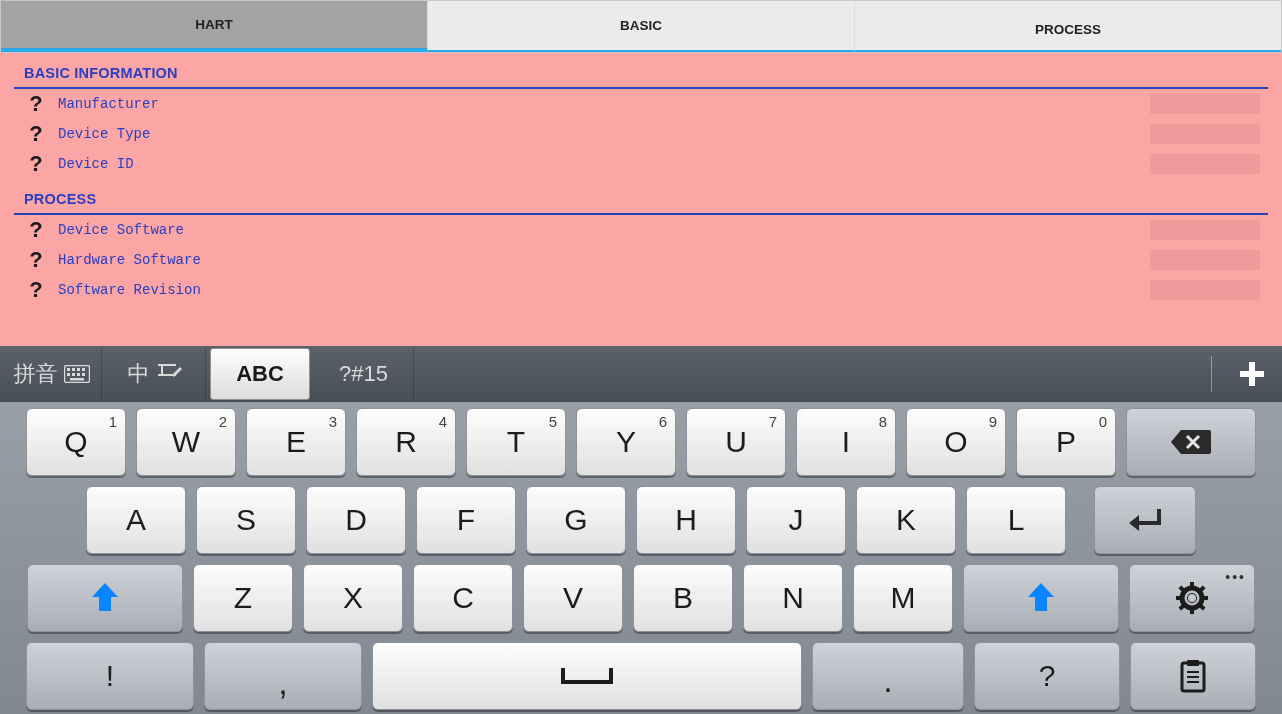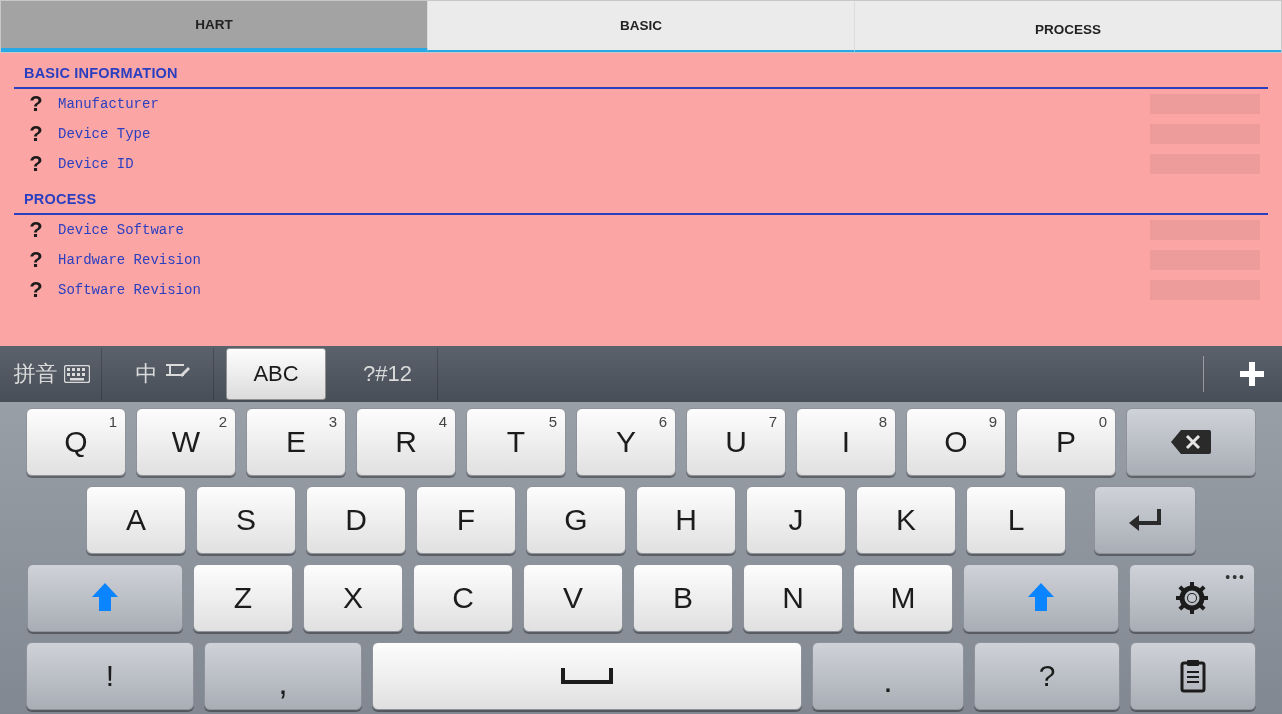--- a/index.html
+++ b/index.html
@@ -15,23 +15,23 @@
   
   .content { padding: 0 14px 8px 14px; background: #fca5a5; height: 293px; }
   .section-header { font-size: 14.5px; font-weight: bold; color: #2a3fbf; padding: 12px 10px 6px 10px; border-bottom: 2px solid #2a3fbf; letter-spacing: .2px; }
   .row { display: flex; align-items: center; height: 30px; position: relative; }
   .row .q { width: 44px; display: flex; justify-content: center; align-items: center; font-size: 22px; font-weight: 900; color: #1b1b1b; }
   .row .label { font-size: 14px; color: #2a3fbf; font-family: Liberation Mono, monospace; }
   .row .valslot { position: absolute; right: 8px; top: 50%; transform: translateY(-50%); width: 110px; height: 20px; background: rgba(0,0,0,0.06); }
 
   
   .kb { position: absolute; left: 0; right: 0; bottom: 0; height: 368px; background: linear-gradient(#9da3ab, #818891); }
-  .kb-modes { height: 56px; background: linear-gradient(#5b626b, #474e57); display: flex; align-items: stretch; padding: 2px 2px; gap: 12px; position: relative; }
+  .kb-modes { height: 56px; background: linear-gradient(#5b626b, #474e57); display: flex; align-items: stretch; padding: 2px 2px; gap: 4px; position: relative; }
   .mode-btn { display: flex; align-items: center; justify-content: center; min-width: 100px; height: 52px; font-size: 22px; color: #dadada; border-right: 1px solid rgba(0,0,0,0.2); cursor: pointer; }
-  .mode-btn.active { background: linear-gradient(#fdfdfd,#dcdcdc); color: #1a1a1a; border: 1px solid #909090; border-radius: 3px; }
+  .mode-btn.active { background: linear-gradient(#fdfdfd,#dcdcdc); color: #1a1a1a; border: 1px solid #909090; border-radius: 3px; font-weight: bold; }
   .mode-btn svg, .mode-btn .glyph { pointer-events: none; }
   .mode-spacer { flex: 1; }
   .mode-divider { width: 1px; height: 36px; align-self: center; background: rgba(255,255,255,0.4); margin: 0 8px; }
   .plus-btn { width: 56px; display: flex; align-items: center; justify-content: center; color: #fff; cursor: pointer; }
 
   .kb-rows { padding: 6px 8px 0 8px; }
   .kb-row { display: flex; gap: 10px; margin-bottom: 10px; justify-content: center; }
   .key { position: relative; height: 68px; border-radius: 6px; background: linear-gradient(#fdfdfd,#e0e0e0); border: 1px solid #8e929a; box-shadow: 0 2px 0 rgba(0,0,0,0.35); display: flex; align-items: center; justify-content: center; font-size: 30px; font-weight: 500; color: #1c1c1c; cursor: pointer; user-select: none; }
   .key .sup { position: absolute; top: 4px; right: 8px; font-size: 15px; color: #444; font-weight: 400; }
   .key.dark { background: linear-gradient(#cfd2d8,#a9adb5); }
@@ -89,21 +89,21 @@
   </div>
 
   <div class="section-header">PROCESS</div>
   <div class="row">
     <div class="q">?</div>
     <div class="label">Device Software</div>
     <div class="valslot"></div>
   </div>
   <div class="row">
     <div class="q">?</div>
-    <div class="label">Hardware Revision</div>
+    <div class="label">Hardware Software</div>
     <div class="valslot"></div>
   </div>
   <div class="row">
     <div class="q">?</div>
     <div class="label">Software Revision</div>
     <div class="valslot"></div>
   </div>
 </div>
 
 <div class="kb">
@@ -131,21 +131,21 @@
         <svg width="28" height="22" viewBox="0 0 28 22">
             <path d="M2 2 H20 M6 2 V12 M2 12 H20" stroke="#dadada" stroke-width="2" fill="none"></path>
             <path d="M18 14 L26 6 L24 4 L16 12 Z" fill="#dadada"></path>
           </svg>
       </span>
     </div>
     <div class="mode-btn active">
       <span>ABC</span>
     </div>
     <div class="mode-btn">
-      <span>?#12</span>
+      <span>?#15</span>
     </div>
     <div class="mode-spacer"></div>
     <div class="mode-divider"></div>
     <div class="plus-btn">
       <span class="icon">
         <svg width="30" height="30" viewBox="0 0 30 30">
             <rect x="12" y="3" width="6" height="24" fill="#fff"></rect>
             <rect x="3" y="12" width="24" height="6" fill="#fff"></rect>
           </svg>
       </span>

